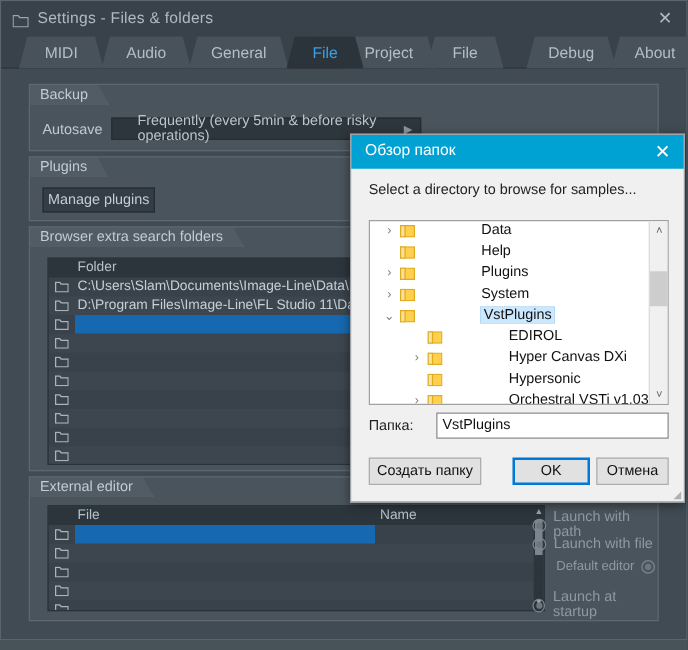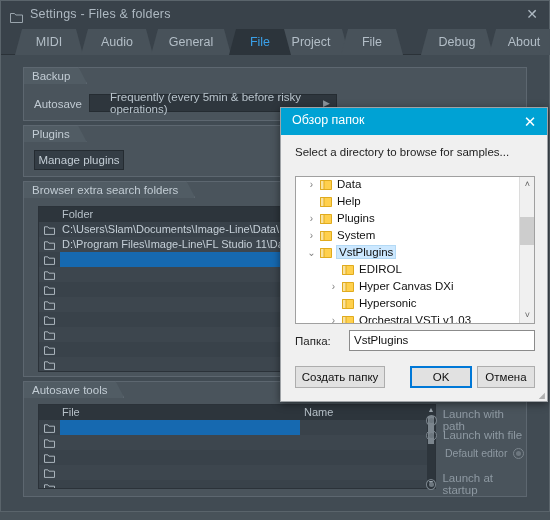--- a/index.html
+++ b/index.html
@@ -253,21 +253,21 @@
   .tree-row .chev {
     position: absolute; top: 2px;
     width: 11px; text-align: center;
     color: #808080; font-size: 10px;
   }
   .tree-row .fico {
     position: absolute; top: 3px;
     width: 12px; height: 10px;
   }
   .tree-row .tlabel {
-    position: absolute; top: 1px;
+    position: absolute; top: 1px; margin-left: 48px;
   }
   .tree-row.selected .tlabel {
     background: #cce8ff;
     outline: 1px solid #b3d9f5;
     padding: 0 2px;
   }
   #tree-scroll {
     position: absolute; right: 0; top: 0; bottom: 0;
     width: 15px; background: #f0f0f0;
     border-left: 1px solid #dcdcdc;
@@ -443,21 +443,21 @@
                 <path d="M0.5 0.8 H3.8 L4.9 2.2 H10.5 V8.4 H0.5 Z" fill="none" stroke="#aab4bc" stroke-width="1"></path>
               </svg></span>
           </div>
           <div class="list-scroll">
             <div class="thumb" style="top:2px;height:150px;background:#1b6ca8;"></div>
           </div>
         </div>
     </div>
 
     <div class="group" style="left:22px; top:326px; width:504px; height:116px;">
-      <div class="group-tab">Autosave tools</div>
+      <div class="group-tab">External editor</div>
       <div class="listbox" id="tools-list" style="left:14px; top:22px; width:398px; height:85px;">
           <div class="list-head">
             <span style="left:23px;">File</span>
             <span style="left:265px;">Name</span>
           </div>
           <div class="list-row">
             <span class="folder-ico"><svg width="11" height="9" viewBox="0 0 11 9">
                 <path d="M0.5 0.8 H3.8 L4.9 2.2 H10.5 V8.4 H0.5 Z" fill="none" stroke="#aab4bc" stroke-width="1"></path>
               </svg></span>
             <span class="sel-bar" style="width:240px;"></span>

